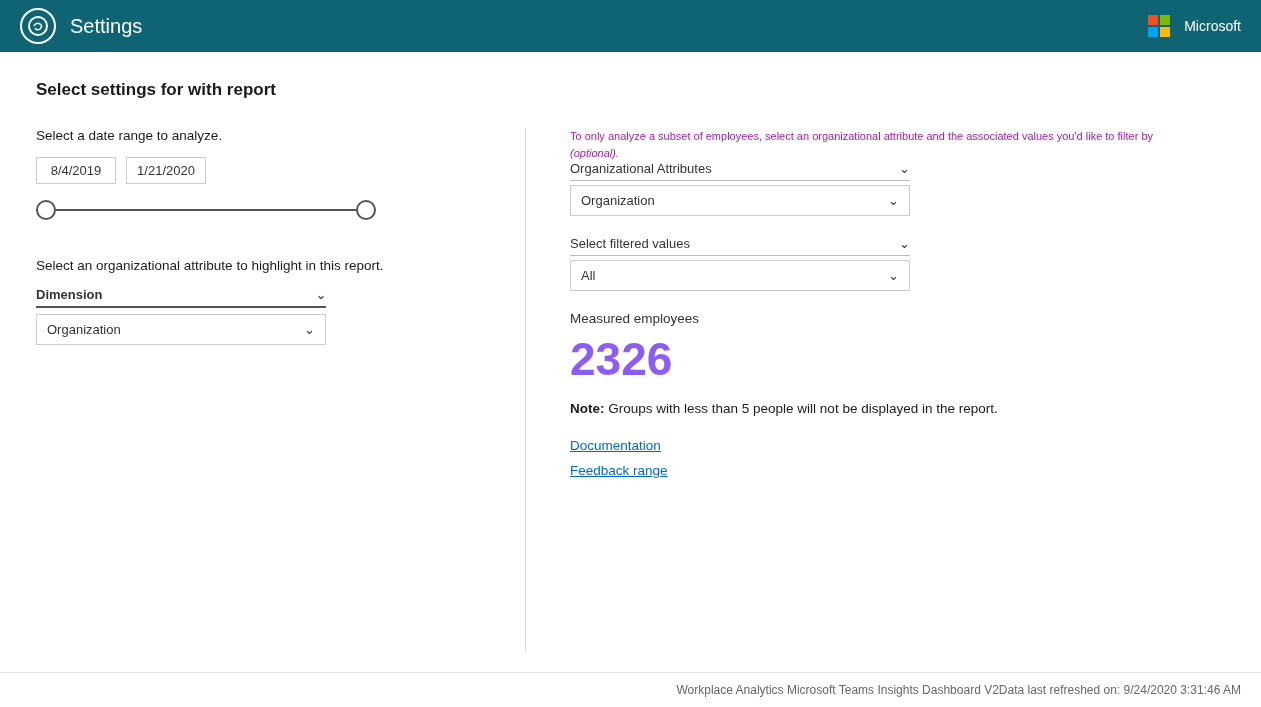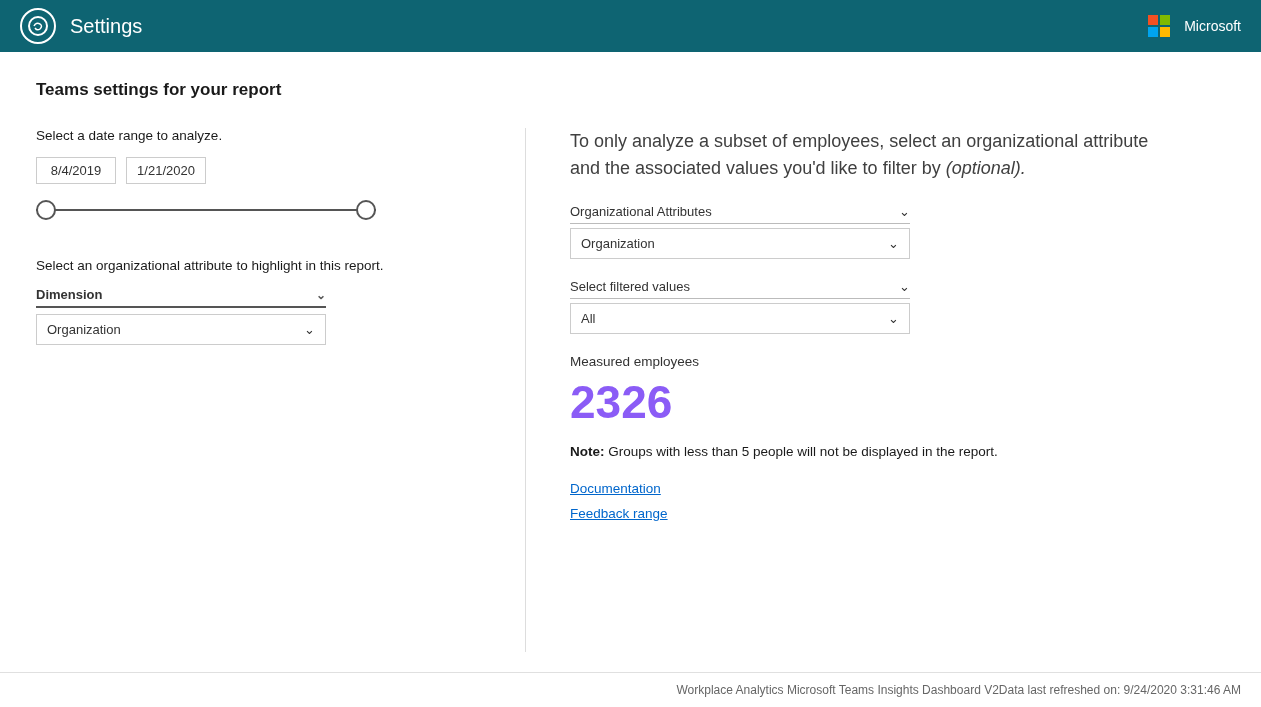--- a/index.html
+++ b/index.html
@@ -174,24 +174,23 @@
       width: 290px;
       display: flex;
       align-items: center;
       justify-content: space-between;
       cursor: pointer;
       margin-top: 2px;
     }
 
     
     .right-description {
-      font-size: 18px;
-      color: #404040;
+      font-size: 11px;
+      color: #a21caf;
       line-height: 1.5;
-      margin-bottom: 22px;
       max-width: 600px;
     }
     .right-description em {
       font-style: italic;
     }
     .org-dropdown-section {
       margin-bottom: 20px;
     }
     .dropdown-label-row {
       font-size: 13px;
@@ -277,21 +276,21 @@
       <div class="ms-logo-cell"></div>
       <div class="ms-logo-cell"></div>
       <div class="ms-logo-cell"></div>
       <div class="ms-logo-cell"></div>
     </div>
     <span>Microsoft</span>
   </div>
 </header>
 
 <div class="main">
-  <div class="page-title">Teams settings for your report</div>
+  <div class="page-title">Select settings for with report</div>
 
   <div class="content-columns">
 
     <div class="left-column">
 
       <div class="section-label">Select a date range to analyze.</div>
 
       <div class="date-inputs">
         <div class="date-box">8/4/2019</div>
         <div class="date-box">1/21/2020</div>

